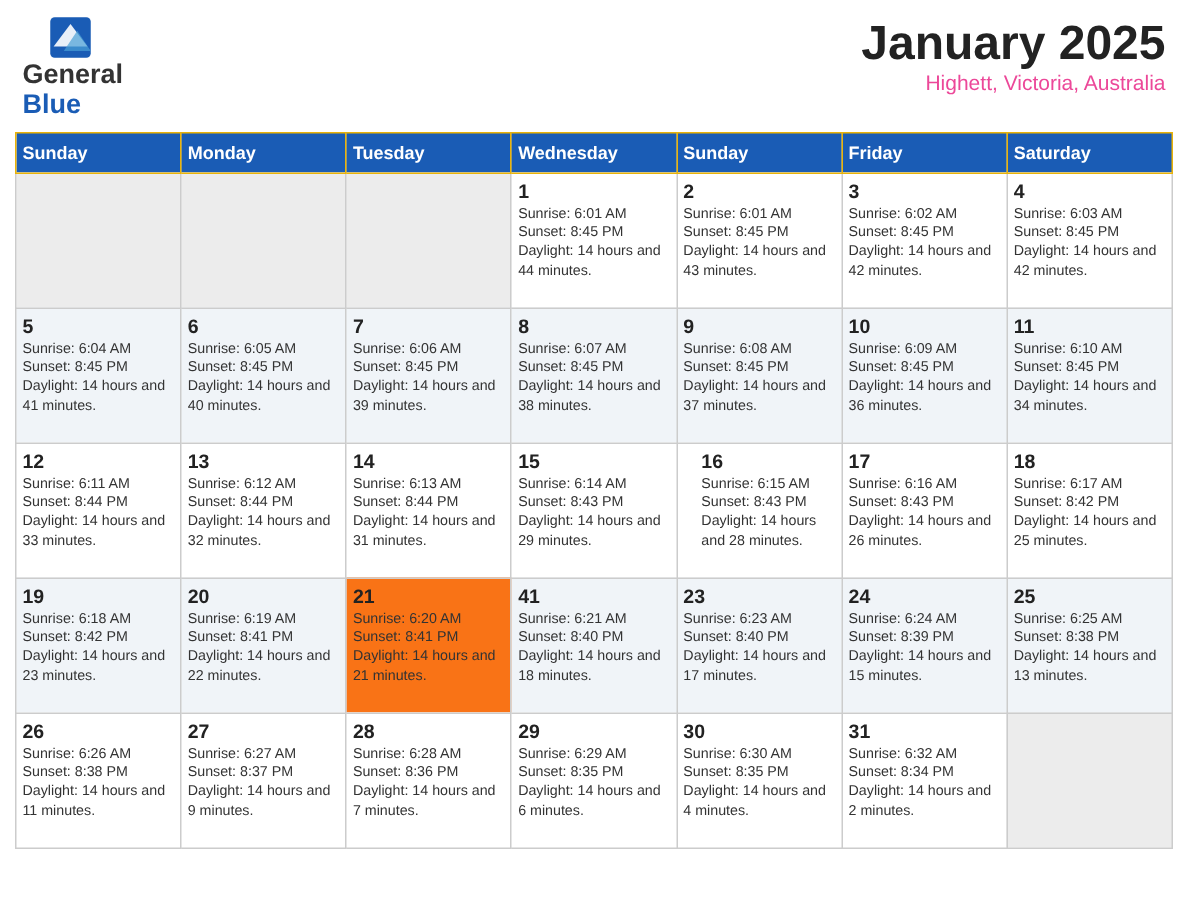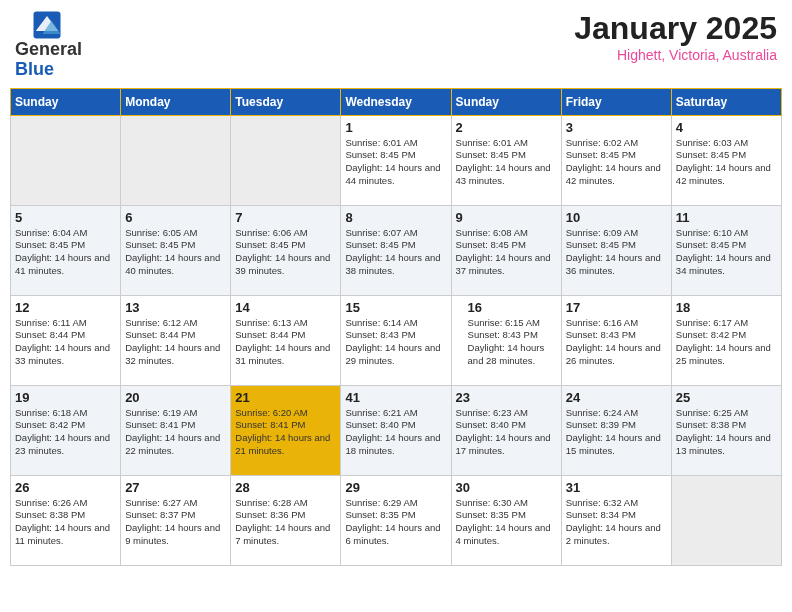--- a/index.html
+++ b/index.html
@@ -217,21 +217,21 @@
       </tr>
       <tr>
         <td style="background: rgb(240, 244, 248);">
           <span class="day-number">19</span>
           <div class="day-info">Sunrise: 6:18 AM<br>Sunset: 8:42 PM<br>Daylight: 14 hours and 23 minutes.</div>
         </td>
         <td style="background: rgb(240, 244, 248);">
           <span class="day-number">20</span>
           <div class="day-info">Sunrise: 6:19 AM<br>Sunset: 8:41 PM<br>Daylight: 14 hours and 22 minutes.</div>
         </td>
-        <td style="background: #eab308;">
+        <td style="background: #f97316;">
           <span class="day-number">21</span>
           <div class="day-info">Sunrise: 6:20 AM<br>Sunset: 8:41 PM<br>Daylight: 14 hours and 21 minutes.</div>
         </td>
         <td style="background: rgb(240, 244, 248);">
           <span class="day-number">41</span>
           <div class="day-info">Sunrise: 6:21 AM<br>Sunset: 8:40 PM<br>Daylight: 14 hours and 18 minutes.</div>
         </td>
         <td style="background: rgb(240, 244, 248);">
           <span class="day-number">23</span>
           <div class="day-info">Sunrise: 6:23 AM<br>Sunset: 8:40 PM<br>Daylight: 14 hours and 17 minutes.</div>

